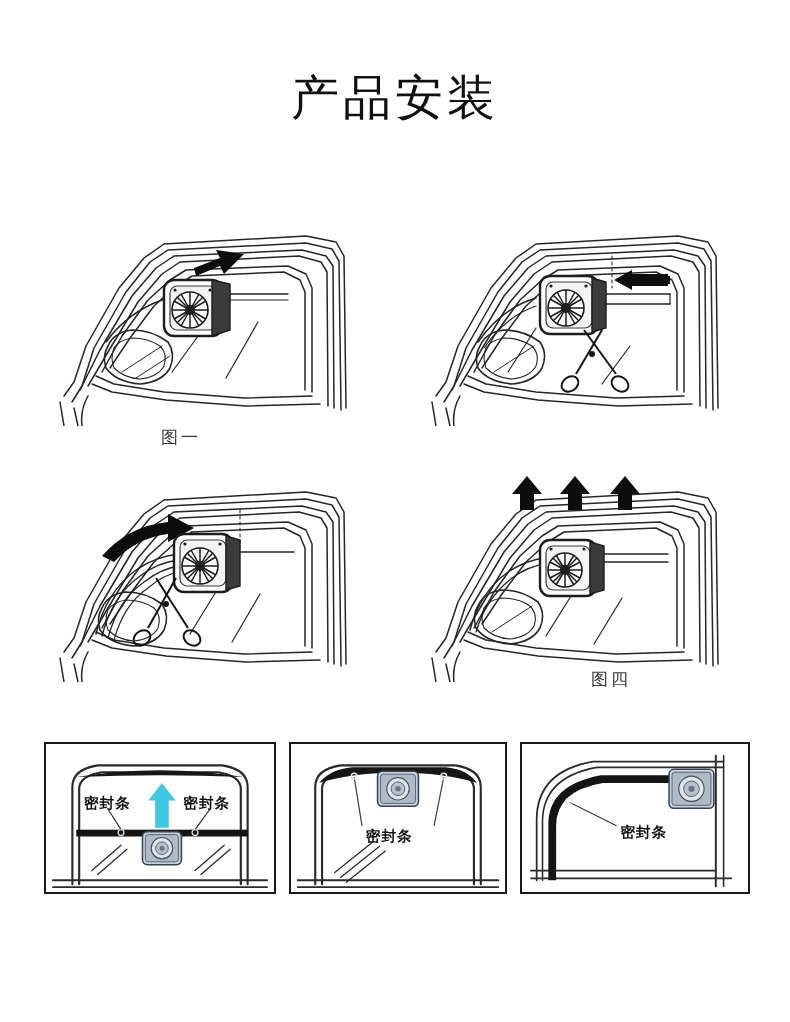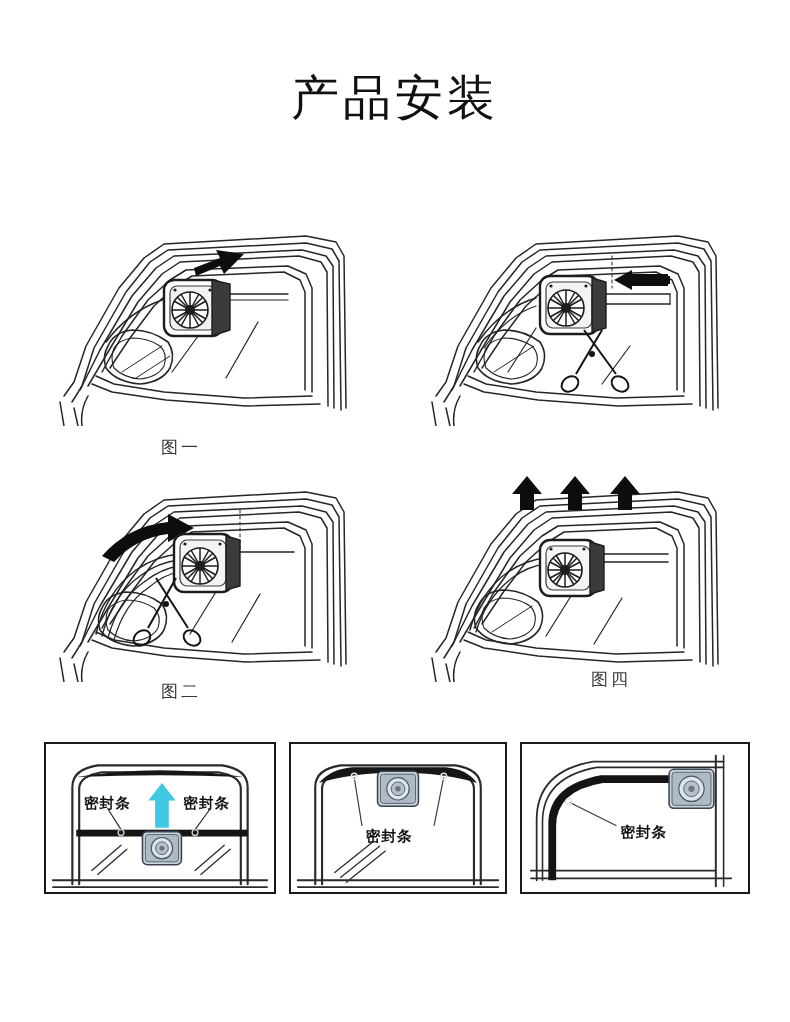--- a/index.html
+++ b/index.html
@@ -22,21 +22,21 @@
   .fig{position:absolute;width:350px;height:258px;}
   .fig.f1{left:10px;  top:0px;}
   .fig.f3{left:382px; top:0px;}
   .fig.f2{left:10px;  top:256px;}
   .fig.f4{left:382px; top:256px;}
   .fig svg{display:block;width:350px;height:230px;}
   .figcap{
     position:absolute;left:0;width:350px;text-align:center;
     font-size:17px;color:#3a3a3a;letter-spacing:3px;
   }
-  .fig.f1 .figcap{top:240px;left:-38px;}
+  .fig.f1 .figcap{top:230px;left:-38px;}
   .fig.f3 .figcap{top:225px;left:20px;}
   .fig.f2 .figcap{top:228px;left:-38px;}
   .fig.f4 .figcap{top:216px;left:20px;}
 
   
   .panels{position:absolute;left:44px;top:742px;width:706px;height:152px;}
   .panel{
     position:absolute;top:0;height:152px;
     border:2px solid #1a1a1a;background:#ffffff;box-sizing:border-box;
   }
@@ -221,21 +221,20 @@
         </g>
 
         <g fill="none" stroke="#141414" stroke-width="2">
           <path d="M112 126 L144 176"></path>
           <path d="M132 126 L104 176"></path>
           <ellipse cx="148" cy="186" rx="9" ry="7" transform="rotate(35 148 186)"></ellipse>
           <ellipse cx="98" cy="186" rx="9" ry="7" transform="rotate(-35 98 186)"></ellipse>
           <circle cx="122" cy="152" r="2" fill="#141414"></circle>
         </g>
       </svg>
-      <div class="figcap">图二</div>
     </div>
 
     <div class="fig f4">
       <svg viewBox="0 0 350 230" xmlns="http://www.w3.org/2000/svg">
         <g fill="none" stroke="#262626" stroke-width="1.5" stroke-linejoin="round" stroke-linecap="round">
           <path d="M20 200 L30 186 L42 150 L75 92 L100 62 L120 48 L262 40 L292 46 L300 60 L302 212"></path>
           <path d="M28 206 L38 190 L50 152 L82 96 L106 66 L124 54 L262 47 L288 53 L295 65 L297 214"></path>
           <path d="M36 194 L56 154 L88 100 L112 72 L130 60 L258 54 L282 60 L289 70 L290 212"></path>
           <path d="M44 190 L64 156 L94 106 L118 78 L136 66 L255 60 L277 66 L283 76 L284 210"></path>
           <path d="M58 176 L78 140 L104 104 L126 84 L142 74 L244 70 L262 78 L268 92 L268 196"></path>

